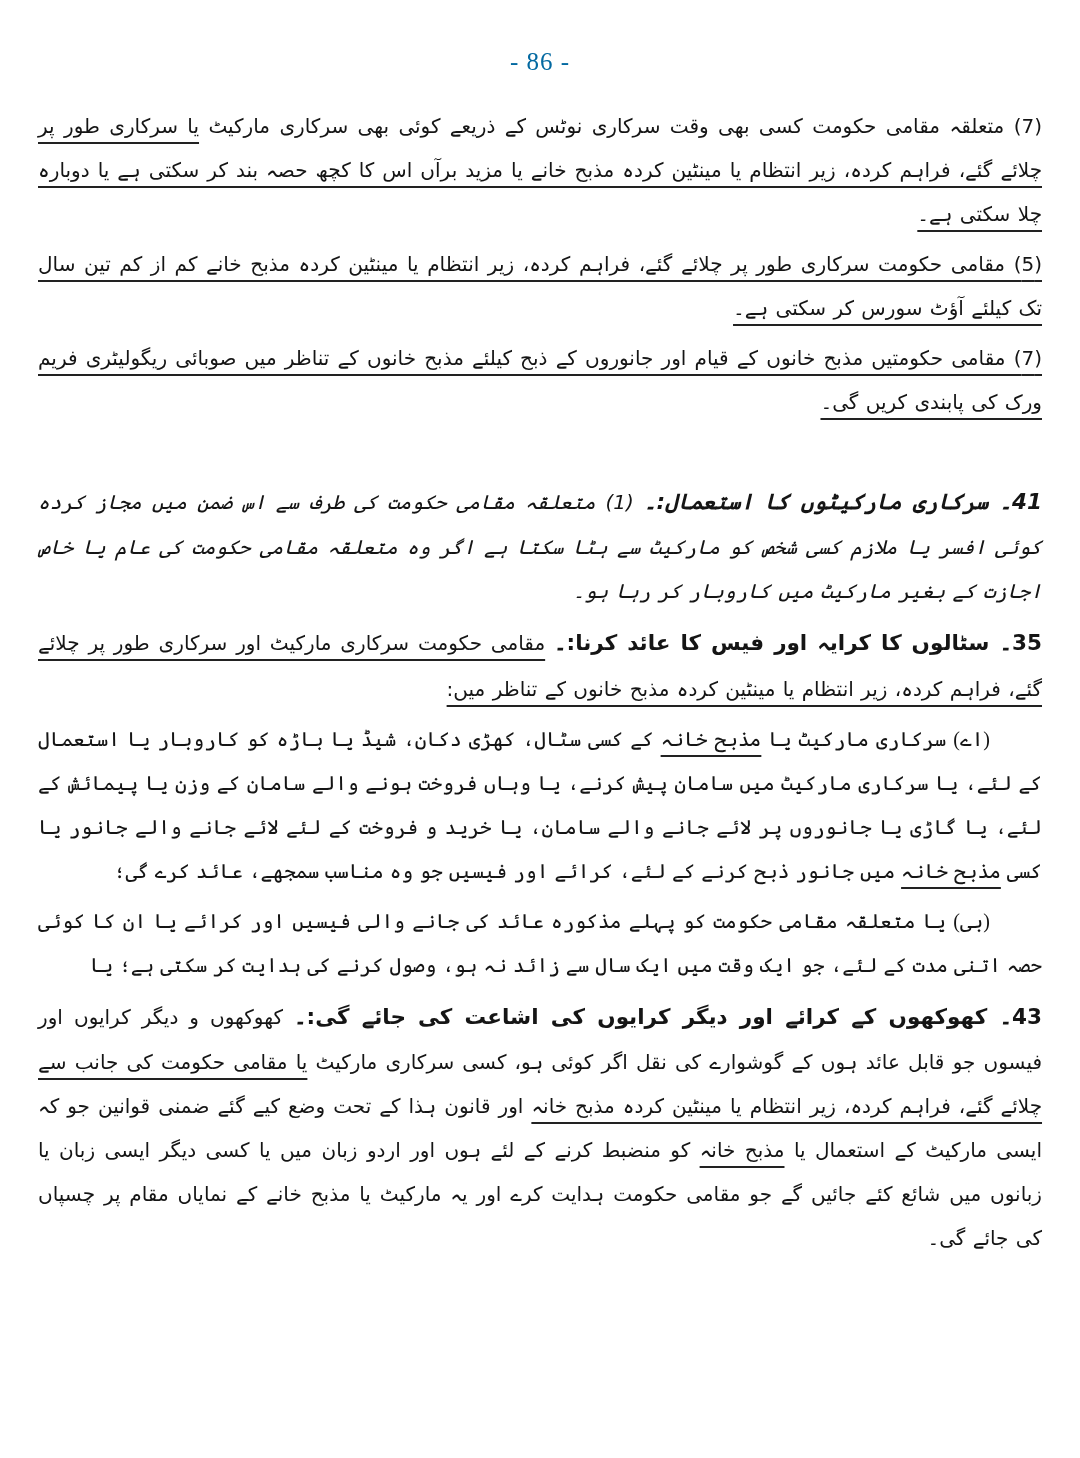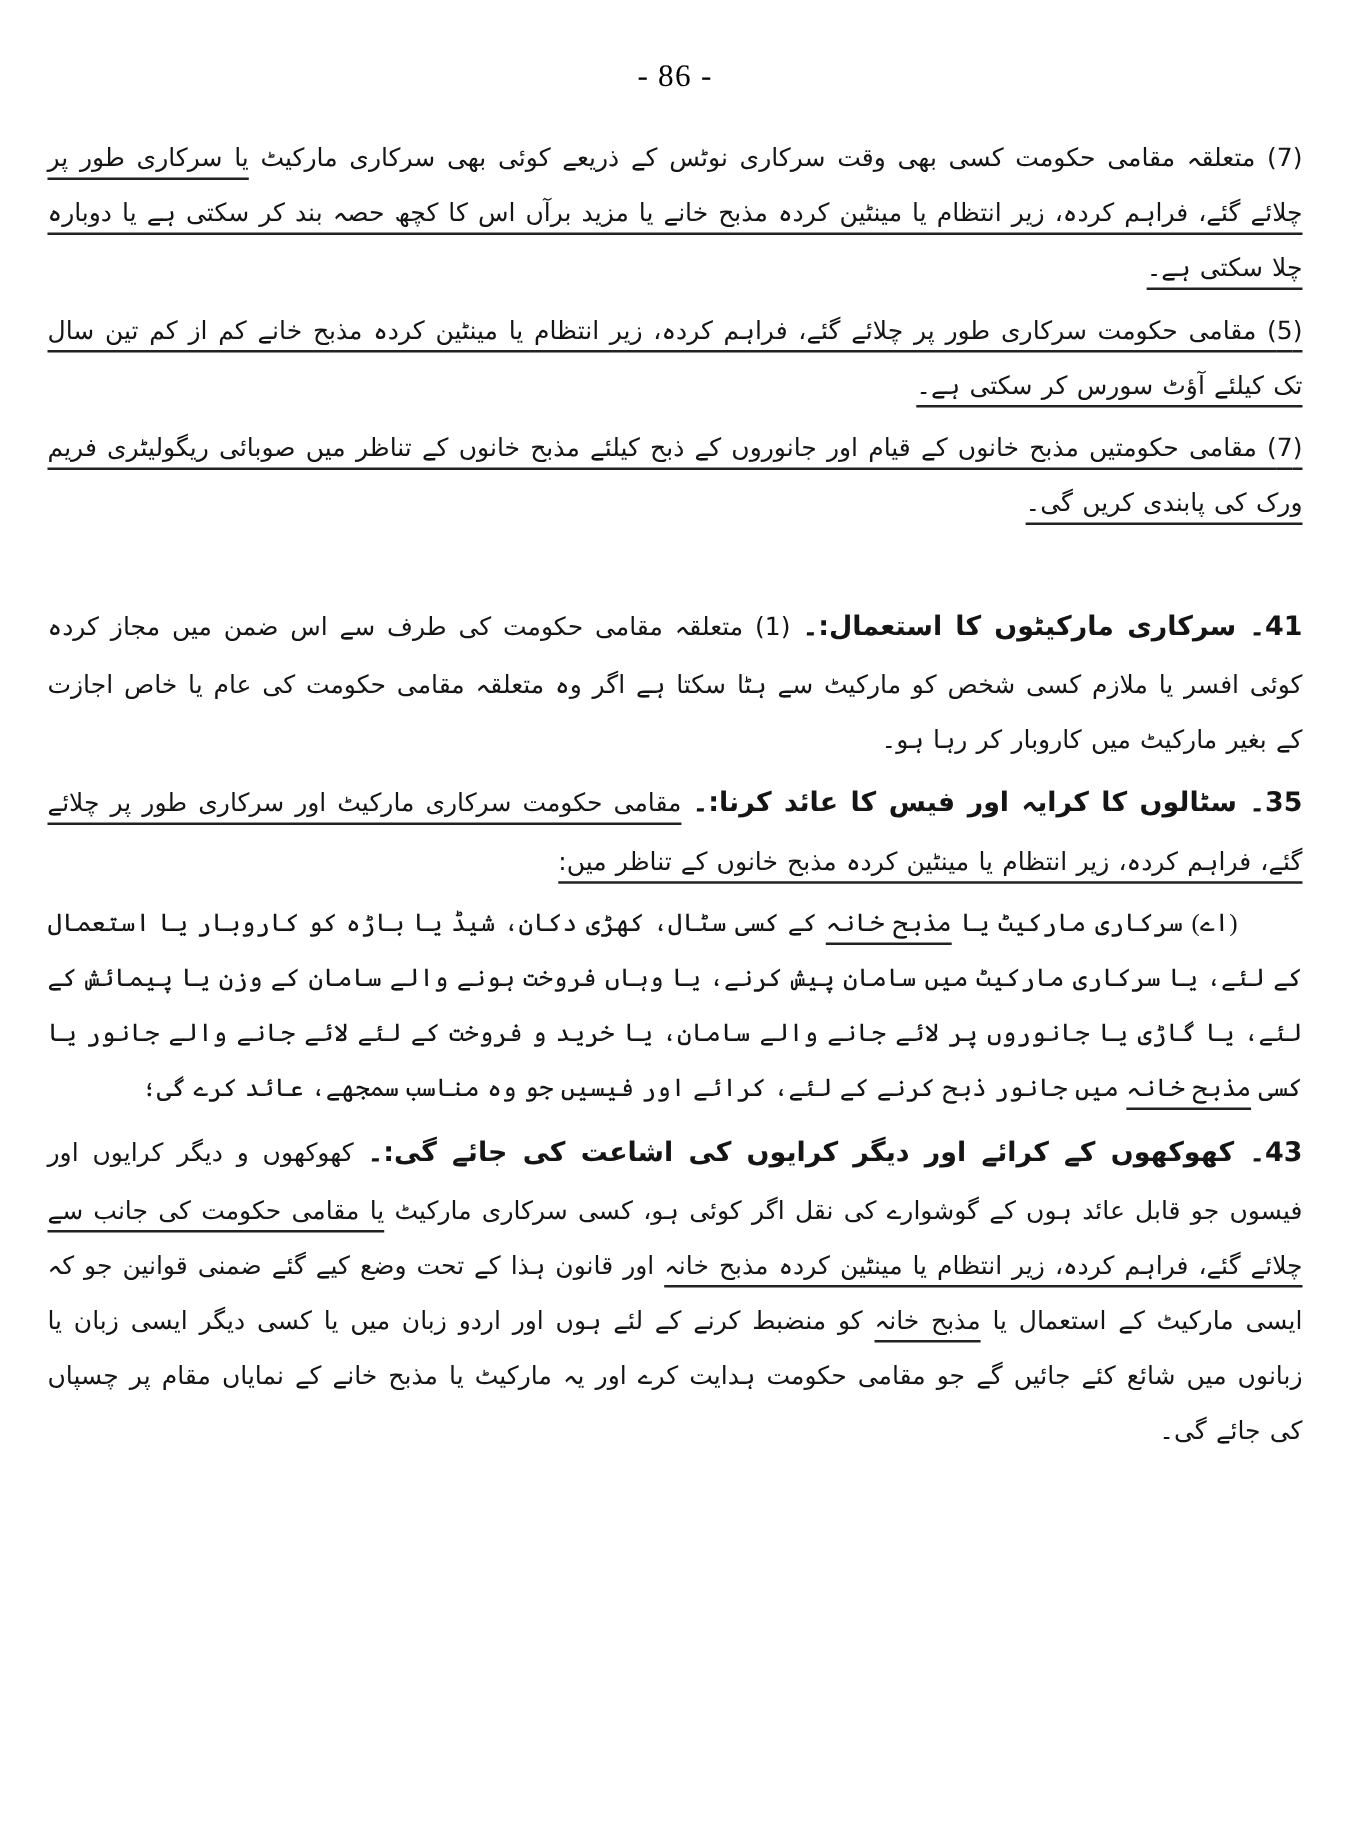--- a/index.html
+++ b/index.html
@@ -17,36 +17,37 @@
     padding: 48px 38px 0 38px;
     overflow: hidden;
     color: #151515;
     font-family: "DejaVu Sans", "Liberation Sans", sans-serif;
   }
   .page-number {
     direction: ltr;
     text-align: center;
     font-family: "Liberation Serif", "DejaVu Serif", serif;
     font-size: 25px;
-    color: #000000;
+    color: #0369a1;
     margin: 0 0 28px 0;
     letter-spacing: 1px;
   }
   .content {
     direction: rtl;
   }
   .para {
     margin: 0 0 6px 0;
     font-size: 20px;
     line-height: 2.2;
     text-align: justify;
     word-spacing: 1px;
   }
   .para.sec-gap {
     margin-top: 54px;
+    font-style: italic;
   }
   .para.indent {
     text-indent: 52px;
     font-family: Liberation Serif, serif;
   }
   .heading {
     font-weight: 700;
     font-size: 21.5px;
   }
   .u {
@@ -71,18 +72,19 @@
 
     <p class="para"><span class="u">(7) مقامی حکومتیں مذبح خانوں کے قیام اور جانوروں کے ذبح کیلئے مذبح خانوں کے تناظر میں صوبائی ریگولیٹری فریم ورک کی پابندی کریں گی۔</span></p>
 
     <p class="para sec-gap"><span class="heading">41۔ سرکاری مارکیٹوں کا استعمال:۔</span> <span>(1) متعلقہ مقامی حکومت کی طرف سے اس ضمن میں مجاز کردہ کوئی افسر یا ملازم کسی شخص کو مارکیٹ سے ہٹا سکتا ہے اگر وہ متعلقہ مقامی حکومت کی عام یا خاص اجازت کے بغیر مارکیٹ میں کاروبار کر رہا ہو۔</span></p>
 
 
     <p class="para"><span class="heading">35۔ سٹالوں کا کرایہ اور فیس کا عائد کرنا:۔</span> <span class="u">مقامی حکومت سرکاری مارکیٹ اور سرکاری طور پر چلائے گئے، فراہم کردہ، زیر انتظام یا مینٹین کردہ مذبح خانوں کے تناظر میں:</span></p>
 
     <p class="para indent"><span>(اے) سرکاری مارکیٹ یا </span><span class="u">مذبح خانہ</span><span> کے کسی سٹال، کھڑی دکان، شیڈ یا باڑہ کو کاروبار یا استعمال کے لئے، یا سرکاری مارکیٹ میں سامان پیش کرنے، یا وہاں فروخت ہونے والے سامان کے وزن یا پیمائش کے لئے، یا گاڑی یا جانوروں پر لائے جانے والے سامان، یا خرید و فروخت کے لئے لائے جانے والے جانور یا کسی </span><span class="u">مذبح خانہ</span><span> میں جانور ذبح کرنے کے لئے، کرائے اور فیسیں جو وہ مناسب سمجھے، عائد کرے گی؛</span></p>
 
+    <p class="para indent"><span>(بی) یا متعلقہ مقامی حکومت کو پہلے مذکورہ عائد کی جانے والی فیسیں اور کرائے یا ان کا کوئی حصہ اتنی مدت کے لئے، جو ایک وقت میں ایک سال سے زائد نہ ہو، وصول کرنے کی ہدایت کر سکتی ہے؛ یا</span></p>
 
 
     <p class="para"><span class="heading">43۔ کھوکھوں کے کرائے اور دیگر کرایوں کی اشاعت کی جائے گی:۔</span> <span>کھوکھوں و دیگر کرایوں اور فیسوں جو قابل عائد ہوں کے گوشوارے کی نقل اگر کوئی ہو، کسی سرکاری مارکیٹ </span><span class="u">یا مقامی حکومت کی جانب سے چلائے گئے، فراہم کردہ، زیر انتظام یا مینٹین کردہ مذبح خانہ</span><span> اور قانون ہذا کے تحت وضع کیے گئے ضمنی قوانین جو کہ ایسی مارکیٹ کے استعمال یا </span><span class="u">مذبح خانہ</span><span> کو منضبط کرنے کے لئے ہوں اور اردو زبان میں یا کسی دیگر ایسی زبان یا زبانوں میں شائع کئے جائیں گے جو مقامی حکومت ہدایت کرے اور یہ مارکیٹ یا مذبح خانے کے نمایاں مقام پر چسپاں کی جائے گی۔</span></p>
 
   </div>
 </div>
 
 </body></html>

